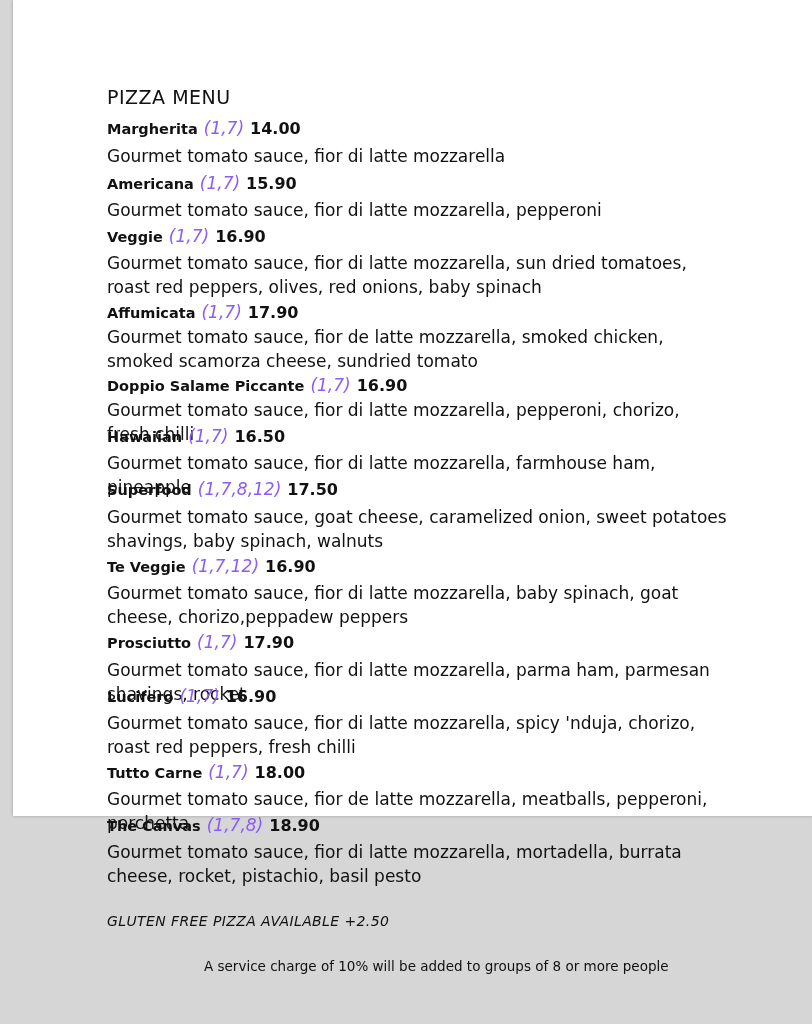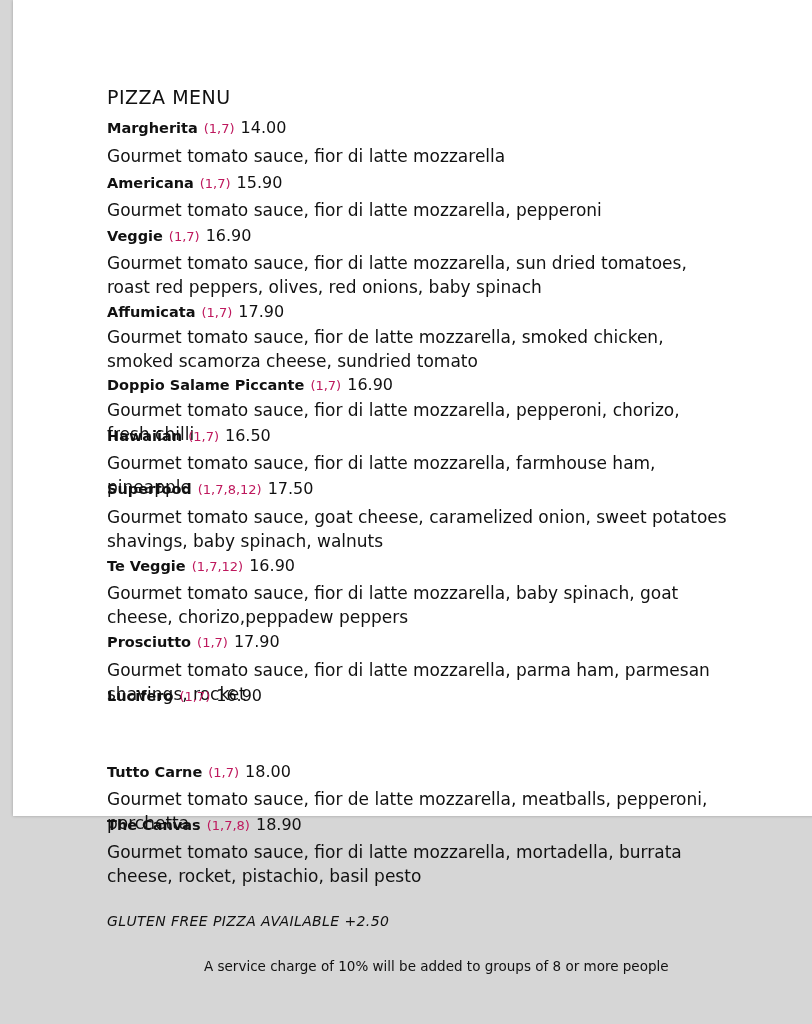--- a/index.html
+++ b/index.html
@@ -3,22 +3,22 @@
 <meta charset="utf-8">
 <style>
   html, body { margin:0; padding:0; }
   body { width:812px; height:1024px; background:#d6d6d6; position:relative; overflow:hidden;
          font-family:"DejaVu Sans", sans-serif; color:#111; }
   .page { position:absolute; left:13px; top:0; width:801px; height:816px; background:#fff;
           box-shadow:0 0 3px rgba(0,0,0,0.25); }
   .abs { position:absolute; white-space:nowrap; }
   .title { left:94px; top:86px; font-size:19px; font-weight:normal; letter-spacing:0.5px; }
   .name-line { font-size:14.5px; font-weight:bold; }
-  .name-line .allergens { font-weight:normal; color:#be185d; font-size:13px; margin-left:6px; }
-  .name-line .price { font-weight:normal; font-size:16px; margin-left:6px; }
+  .name-line .allergens { font-weight:normal; font-style:italic; color:#8b5cf6; font-size:17px; margin-left:6px; }
+  .name-line .price { font-weight:bold; font-size:16px; margin-left:6px; }
   .desc { font-size:17px; line-height:24px; white-space:normal; width:620px; }
   .gluten { left:94px; top:913px; font-size:14px; letter-spacing:0.4px;font-style:italic; }
   .service { left:191px; top:958px; font-size:13.5px; }
 </style>
 </head>
 <body>
 
 <div class="page">
   <div class="abs title">PIZZA MENU</div>
 
@@ -63,20 +63,21 @@
   <div class="abs desc" style="left:94px;top:581px"> Gourmet tomato sauce, fior di latte mozzarella, baby spinach, goat cheese, chorizo,peppadew peppers</div>
 
   <div class="abs name-line" style="left:94px;top:632px">
     <span>Prosciutto</span><span class="allergens">(1,7)</span><span class="price">17.90</span>
   </div>
   <div class="abs desc" style="left:94px;top:658px"> Gourmet tomato sauce, fior di latte mozzarella, parma ham, parmesan shavings, rocket</div>
 
   <div class="abs name-line" style="left:94px;top:686px">
     <span>Lucifero</span><span class="allergens">(1,7)</span><span class="price">16.90</span>
   </div>
+  <div class="abs desc" style="left:94px;top:711px"> Gourmet tomato sauce, fior di latte mozzarella, spicy 'nduja, chorizo, roast red peppers, fresh chilli</div>
 
   <div class="abs name-line" style="left:94px;top:762px">
     <span>Tutto Carne</span><span class="allergens">(1,7)</span><span class="price">18.00</span>
   </div>
   <div class="abs desc" style="left:94px;top:787px"> Gourmet tomato sauce, fior de latte mozzarella, meatballs, pepperoni, porchetta</div>
 
   <div class="abs name-line" style="left:94px;top:815px">
     <span>The Canvas</span><span class="allergens">(1,7,8)</span><span class="price">18.90</span>
   </div>
   <div class="abs desc" style="left:94px;top:840px"> Gourmet tomato sauce, fior di latte mozzarella, mortadella, burrata cheese, rocket, pistachio, basil pesto</div>

